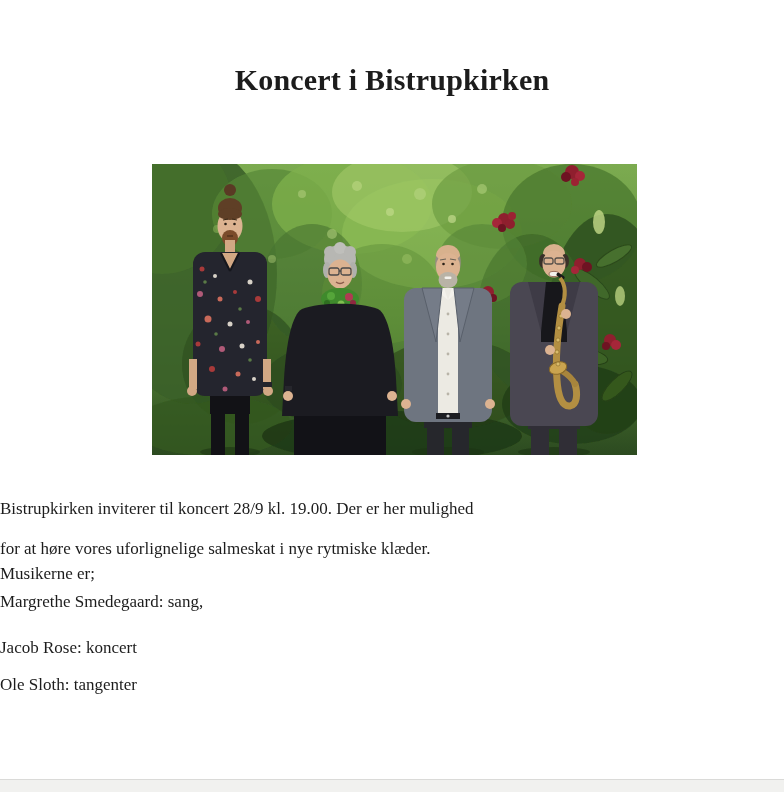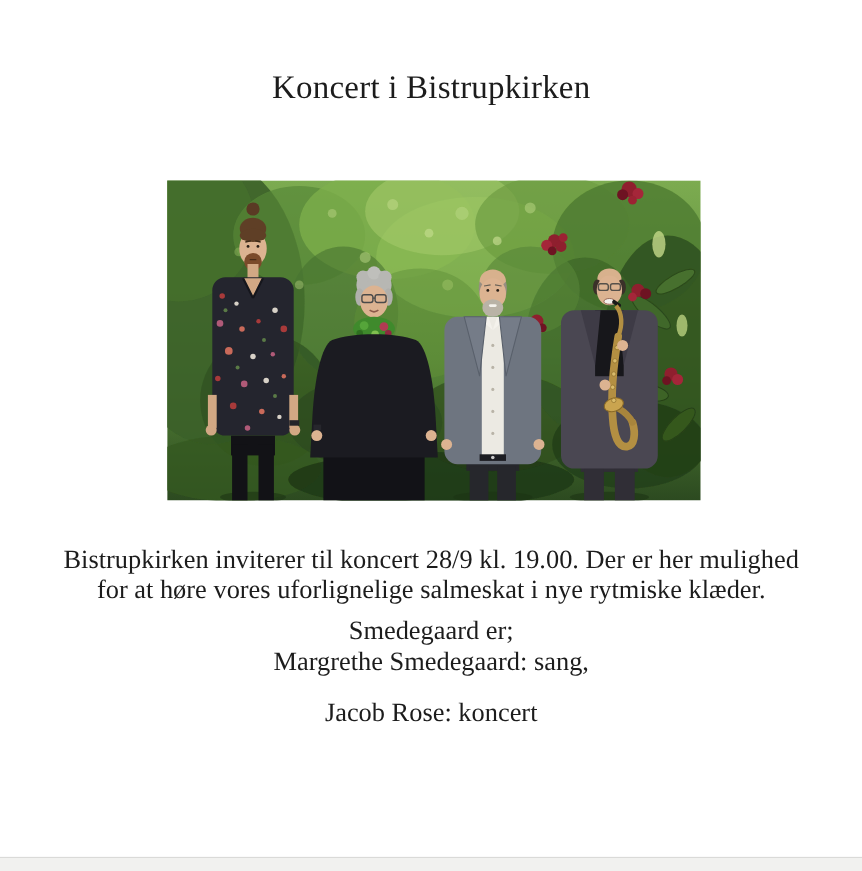--- a/index.html
+++ b/index.html
@@ -3,32 +3,32 @@
 <meta charset="utf-8">
 <style>
   html,body{margin:0;padding:0;}
   body{
     width:784px;height:792px;overflow:hidden;background:#ffffff;
     font-family:"Liberation Serif","DejaVu Serif",serif;color:#1c1c1c;
   }
   .screen{position:relative;width:784px;height:792px;background:#ffffff;}
   .doc-title{
     position:absolute;top:63px;left:0;width:100%;margin:0;
-    text-align:center;font-size:30px;font-weight:400;letter-spacing:.2px;
+    text-align:center;font-size:30px;font-weight:700;letter-spacing:.2px;
   }
   .photo{
     position:absolute;left:152px;top:164px;width:485px;height:291px;
   }
   .photo svg{display:block;width:100%;height:100%;}
   .line{
-    position:absolute;left:0;width:100%;text-align:center;
-    font-size:24px;line-height:24px;white-space:nowrap;
+    position:absolute;left:0;width:100%;
+    font-size:17px;line-height:24px;white-space:nowrap;
   }
   .p1{top:497px}
-  .p2{top:525px}
+  .p2{top:537px}
   .m-intro{top:562px}
   .m0{top:590px}
   .m1{top:636px}
   .m2{top:673px}
   .m-edit{top:710px}
   .caret{
     display:inline-block;width:2px;height:23px;background:#2b2b2b;
     vertical-align:-4px;margin-left:1px;margin-right:5px;
   }
   .statusbar{
@@ -263,19 +263,20 @@
         </g>
         <circle cx="12" cy="150" r="5" fill="#dcb391"></circle>
         <circle cx="-4" cy="186" r="5" fill="#dcb391"></circle>
       </g>
     </svg>
   </figure>
 
   <div class="line p1">Bistrupkirken inviterer til koncert 28/9 kl. 19.00. Der er her mulighed</div>
   <div class="line p2">for at høre vores uforlignelige salmeskat i nye rytmiske klæder.</div>
 
-  <div class="line m-intro">Smedegaard er;</div>
+  <div class="line m-intro">Musikerne er;</div>
   <div class="line m0">Margrethe Smedegaard: sang,</div>
   <div class="line m1">Jacob Rose: koncert</div>
+  <div class="line m2">Ole Sloth: tangenter</div>
 
 
   <div class="statusbar"></div>
 </div>
 
 </body></html>

